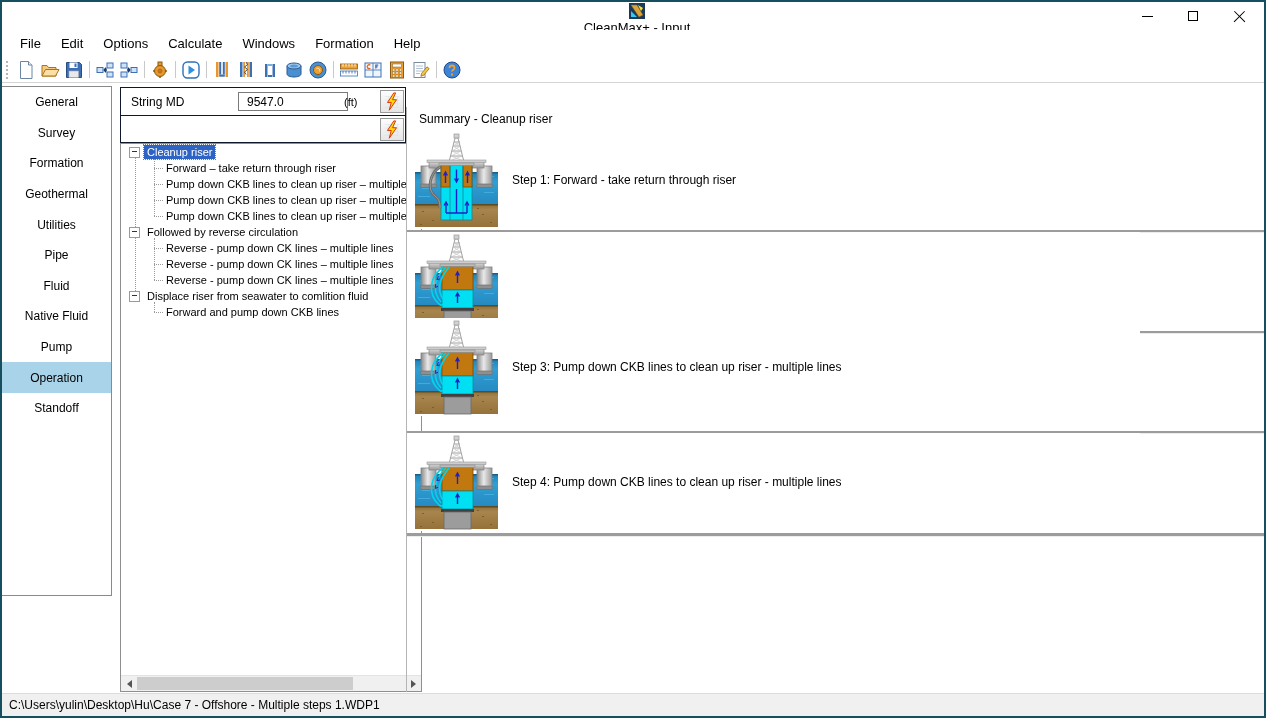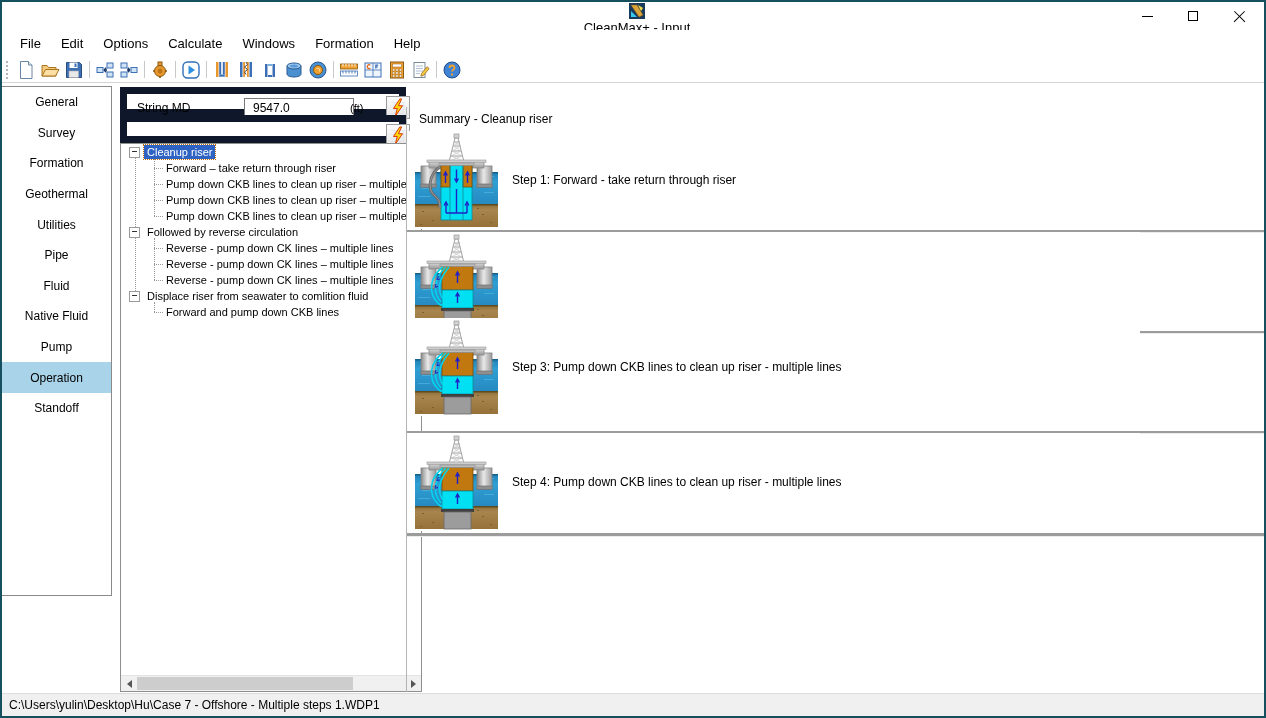--- a/index.html
+++ b/index.html
@@ -28,21 +28,21 @@
   .tbtn svg{width:20px;height:20px;}
   .tsep{width:1px;height:17px;background:#c9c9c9;margin:0 3px;}
 
   
   .sidebar{position:absolute;left:0;top:84px;width:110px;height:510px;background:#fff;
            border-top:1px solid #8a8a8a;border-right:1px solid #8a8a8a;border-bottom:1px solid #8a8a8a;box-sizing:border-box;}
   .side-item{height:30.6px;display:flex;align-items:center;justify-content:center;font-size:12px;}
   .side-item.sel{background:#a9d3e9;}
 
   
-  .box1,.box2{position:absolute;left:118px;width:286px;border:7px solid #0f172a;background:#fff;box-sizing:border-box;}
+  .box1,.box2{position:absolute;left:118px;width:286px;border:1px solid #0f172a;background:#fff;box-sizing:border-box;}
   .box1{top:85px;height:29px;}
   .box2{top:113px;height:28px;}
   .mdlabel{position:absolute;left:10px;top:7px;font-size:12px;}
   .mdinput{position:absolute;left:117px;top:4px;width:92px;height:17px;border:1px solid #7a7a7a;
            font:12px "Liberation Sans",sans-serif;padding:0 8px;}
   .ftunit{position:absolute;left:223px;top:8px;font-size:11px;}
   .zapbtn{position:absolute;left:259px;top:2px;width:24px;height:23px;border:1px solid #9a9a9a;
           background:linear-gradient(#fdfdfd,#e6e6e6);display:flex;align-items:center;justify-content:center;padding:0;}
   .zapbtn svg{width:20px;height:20px;}
 

